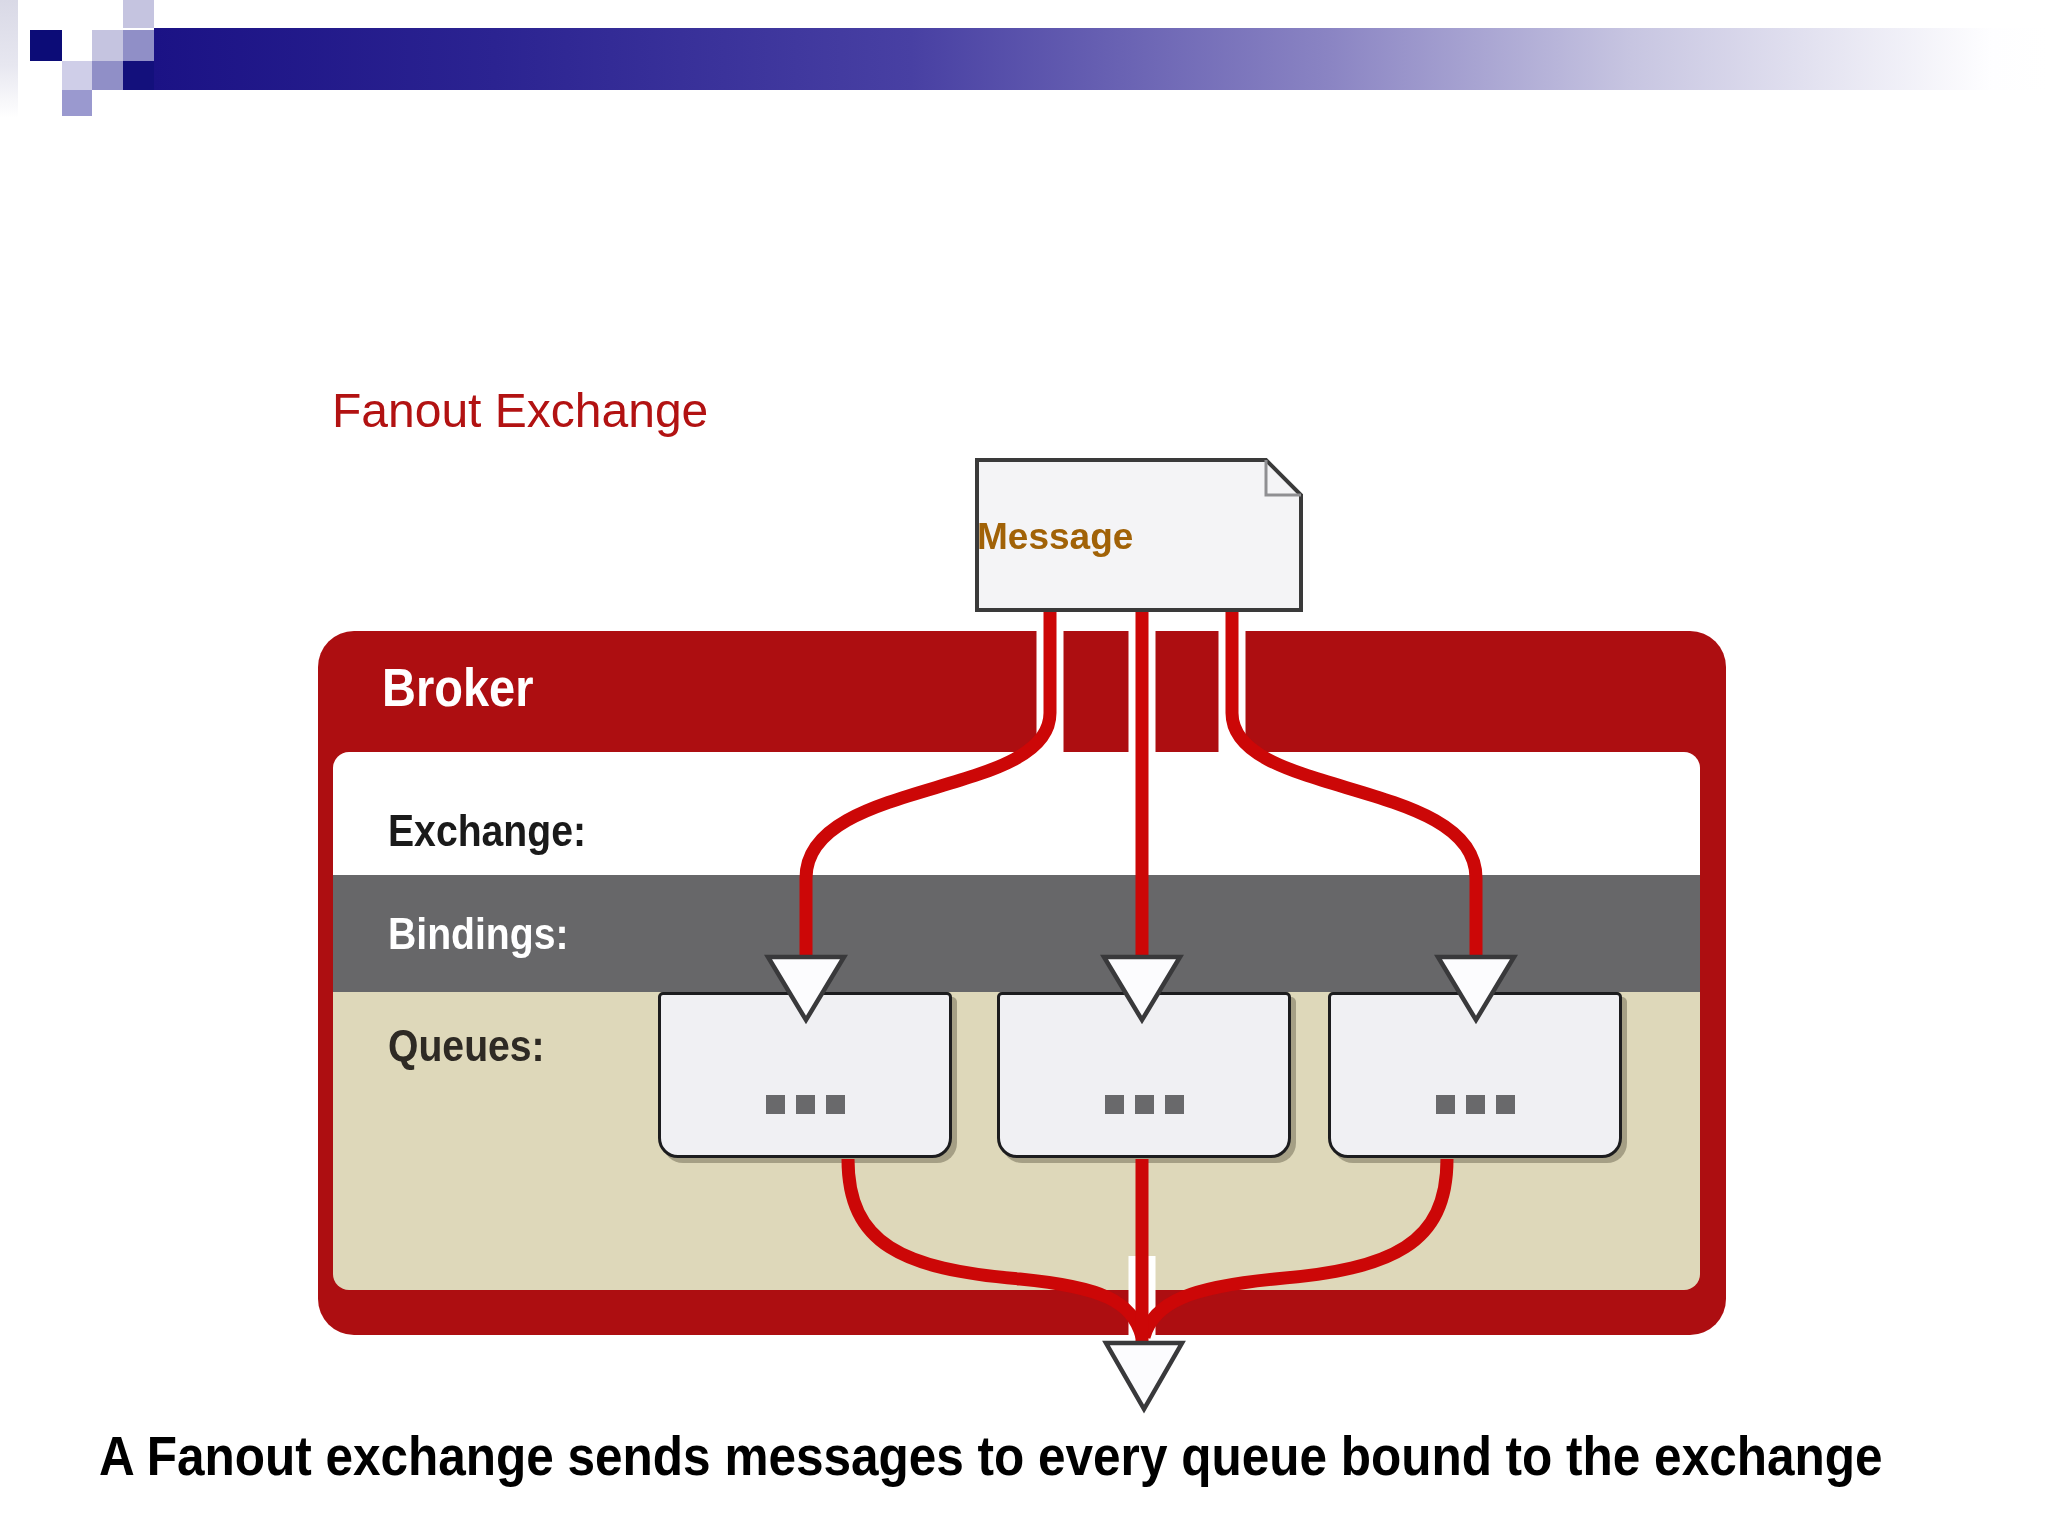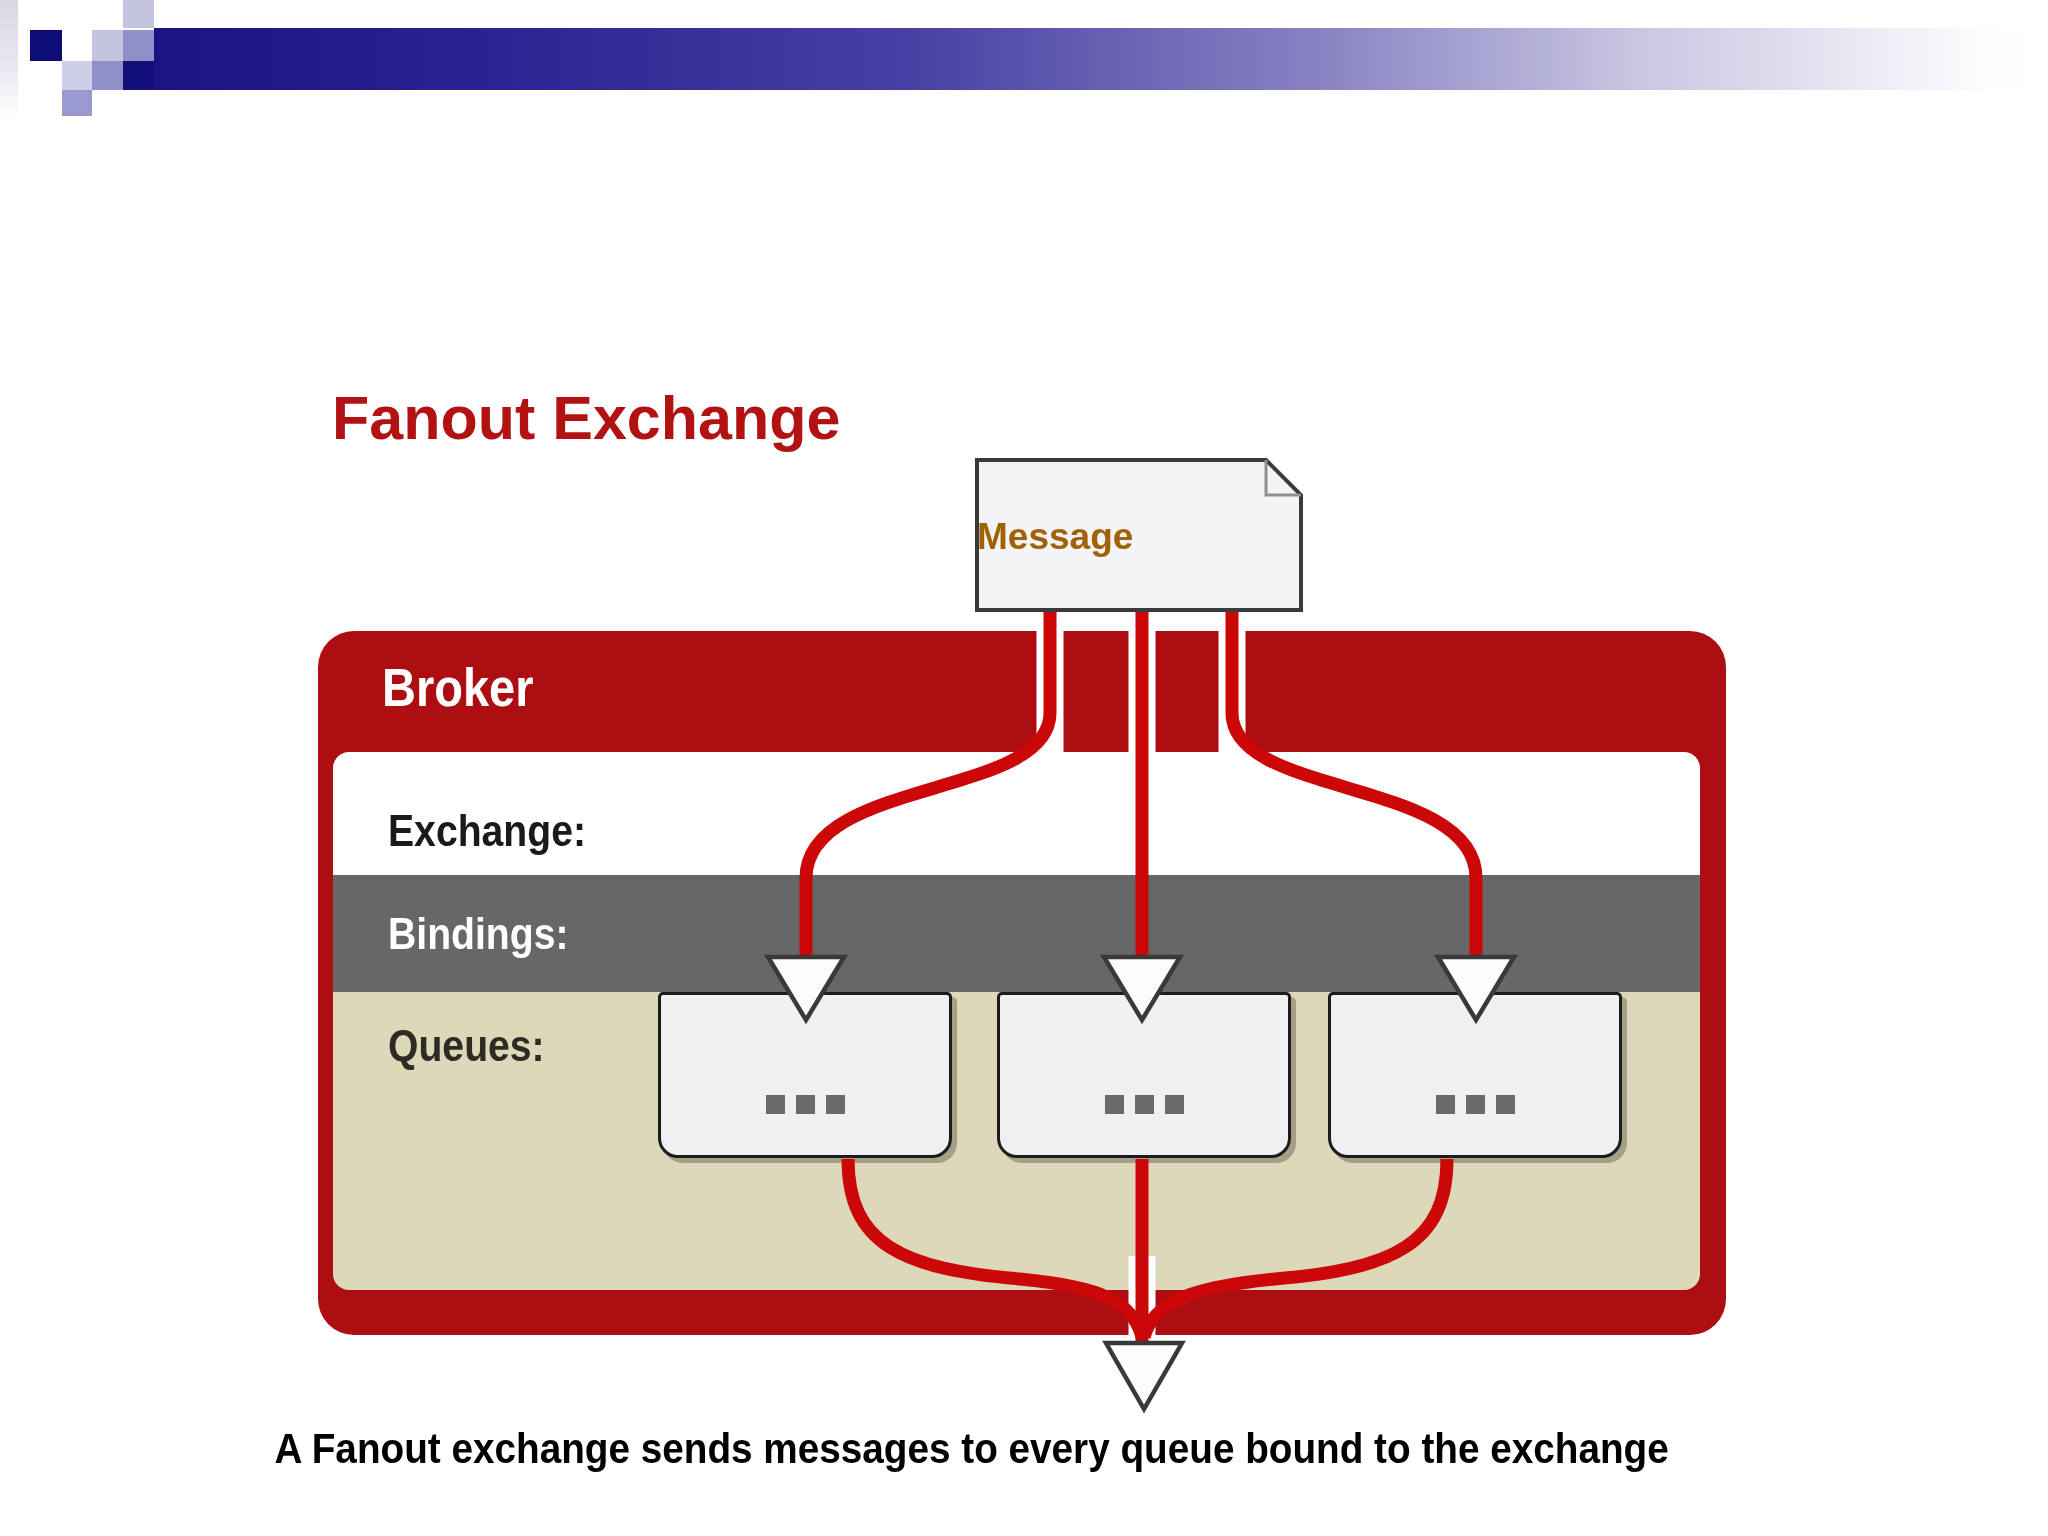--- a/index.html
+++ b/index.html
@@ -9,21 +9,21 @@
 
   
   #left-strip{left:0;top:0;width:18px;height:118px;
     background:linear-gradient(to bottom,#d9d9e6 0%,#e7e7f0 55%,#ffffff 100%);}
   #top-bar{left:154px;top:28px;width:1894px;height:62px;
     background:linear-gradient(90deg,#1b1285 0%,#2b2391 18%,#4840a3 40%,#8a84c3 62%,#c7c5e1 78%,#fefeff 97%,#ffffff 100%);}
   .pix{position:absolute;}
 
   
   #page-title{left:108px;top:172px;font-size:142px;line-height:1.08;color:#000;letter-spacing:-2px;white-space:nowrap;}
-  #subtitle{left:332px;top:383px;font-size:61px;font-weight:bold;color:#b21212;white-space:nowrap;}
+  #subtitle{left:332px;top:383px;font-size:48px;font-weight:normal;color:#b21212;white-space:nowrap;}
 
   
   #broker-box{left:318px;top:631px;width:1408px;height:704px;background:#ad0e11;border-radius:36px;}
   #broker-inner{left:333px;top:752px;width:1367px;height:538px;border-radius:16px;overflow:hidden;z-index:1;}
   .band{position:absolute;left:0;width:100%;}
   #band-exchange{top:0;height:123px;background:#ffffff;}
   #band-bindings{top:123px;height:117px;background:#676769;}
   #band-queues{top:240px;height:298px;background:#ded8ba;}
 
   .diagram-label{position:absolute;font-weight:bold;white-space:nowrap;z-index:2;
@@ -42,21 +42,21 @@
   .dot{width:19px;height:19px;background:#69696b;}
 
   
   #flow-svg{left:0;top:0;z-index:3;pointer-events:none;}
 
   
   #message-label{left:977px;top:516px;width:324px;text-align:left;font-size:37px;font-weight:bold;
     color:#a16207;z-index:5;}
 
   
-  #caption{left:0;top:1424px;width:1944px;text-align:center;font-size:43px;font-weight:bold;color:#000;
+  #caption{left:0;top:1424px;width:1944px;font-size:55px;font-weight:bold;color:#000;
     white-space:nowrap;z-index:5;}
   #caption span{display:inline-block;transform:scaleX(0.9);transform-origin:center top;}
 </style>
 </head>
 <body>
 
 <div id="slide">
 
   <div id="left-strip" class="abs"></div>
   <div id="top-bar" class="abs"></div>

